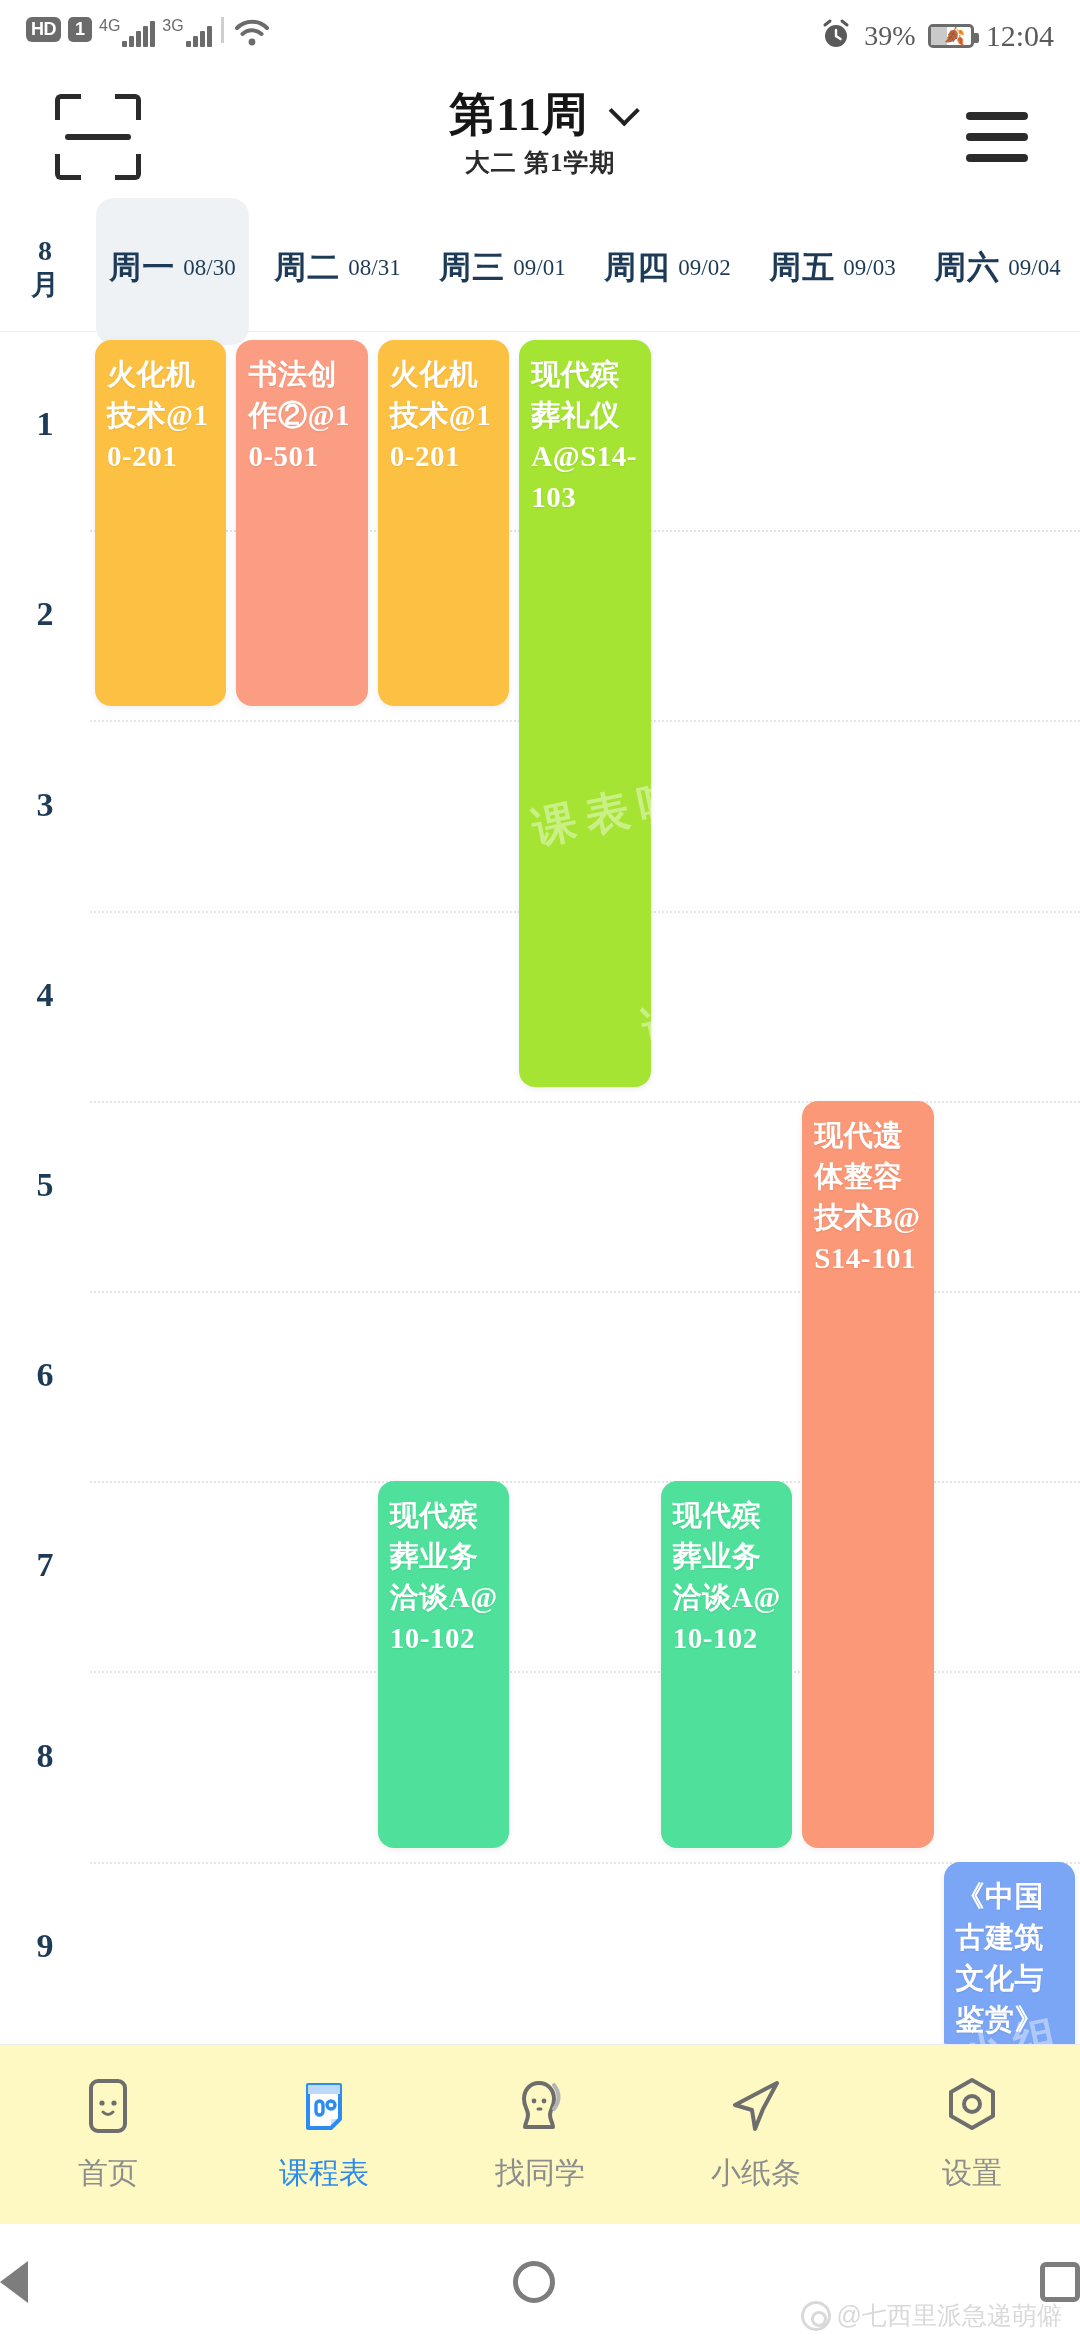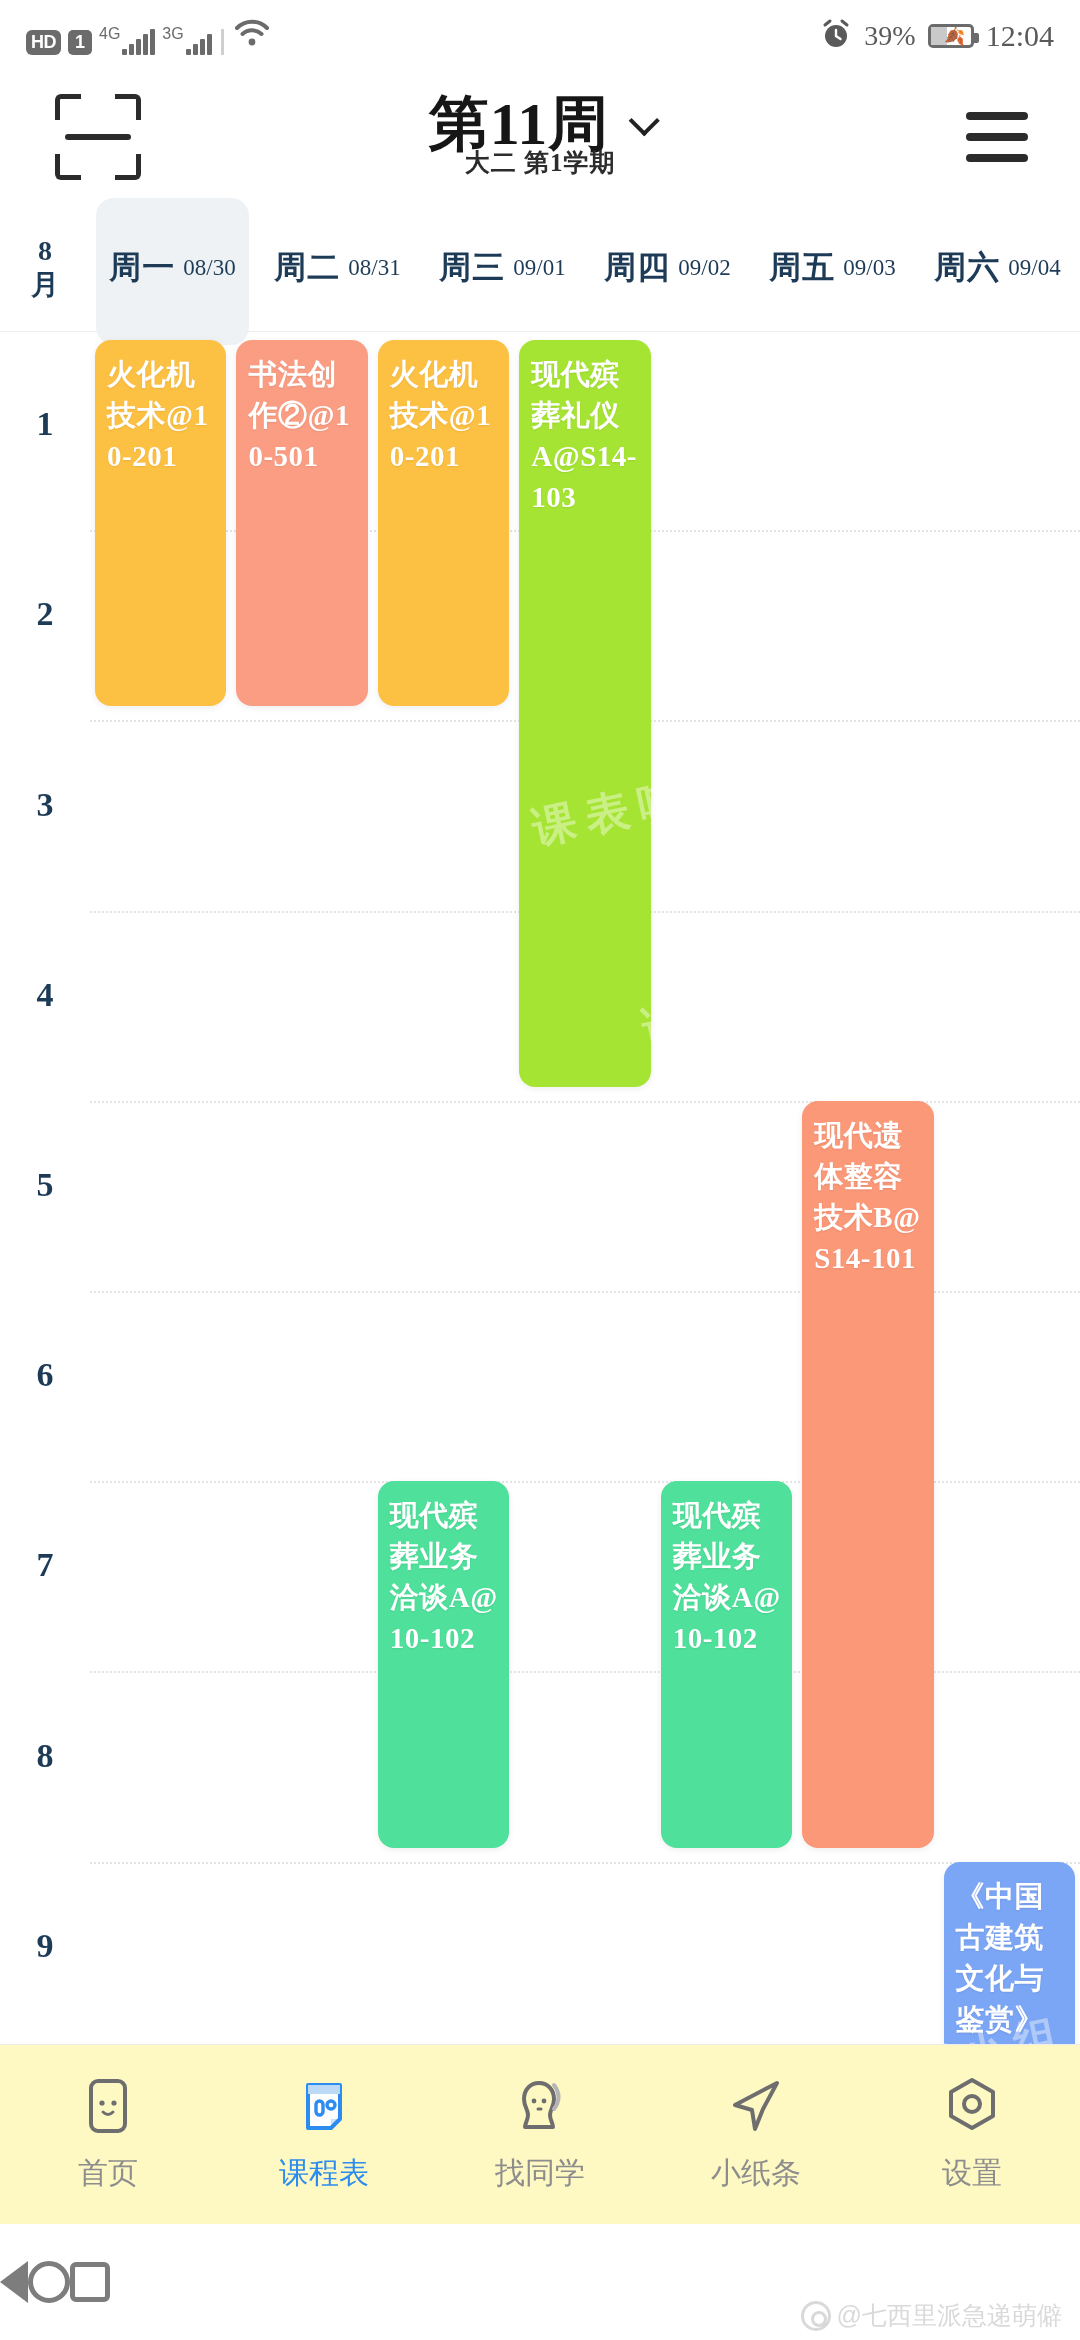--- a/index.html
+++ b/index.html
@@ -11,21 +11,21 @@
   }
 
   
   .statusbar {
     position: absolute; top: 0; left: 0;
     width: 1080px; height: 72px;
     display: flex; align-items: center;
     padding: 0 26px;
     color: #5a5a5a;
   }
-  .sb-left { display: flex; align-items: flex-end; gap: 7px; }
+  .sb-left { display: flex; align-items: flex-start; gap: 7px; }
   .sb-right { margin-left: auto; display: flex; align-items: center; gap: 12px; }
   .hd-badge {
     background: #6b6b6b; color: #fff;
     font-size: 18px; font-weight: bold;
     border-radius: 6px; padding: 2px 5px;
     font-family: "Liberation Sans", sans-serif;
     letter-spacing: -.5px;
   }
   .sim-badge {
     background: #6b6b6b; color: #fff;
@@ -66,21 +66,21 @@
   .scan-icon span {
     position:absolute; width: 26px; height: 26px; border: 5px solid #2b2b2b;
   }
   .scan-icon span:nth-child(1){ left:0; top:0; border-right:none; border-bottom:none; border-radius: 6px 0 0 0;}
   .scan-icon span:nth-child(2){ right:0; top:0; border-left:none; border-bottom:none; border-radius: 0 6px 0 0;}
   .scan-icon span:nth-child(3){ left:0; bottom:0; border-right:none; border-top:none; border-radius: 0 0 0 6px;}
   .scan-icon span:nth-child(4){ right:0; bottom:0; border-left:none; border-top:none; border-radius: 0 0 6px 0;}
   .scan-icon .bar { position:absolute; left:10px; top:40px; width:66px; height:6px; background:#2b2b2b; border:none; border-radius:3px;}
   .title-wrap { position:absolute; left:0; top:12px; width:1080px; text-align:center; }
   .title {
-    font-size: 60px; font-weight: bold; color: #161616;
+    font-size: 46px; font-weight: bold; color: #161616;
     letter-spacing: 1px; display: inline-block; vertical-align: middle;
   }
   .chev {
     display:inline-block; vertical-align: middle; margin-left: 16px;
     width: 22px; height: 22px; border-right: 4px solid #222; border-bottom: 4px solid #222;
     transform: rotate(45deg) translateY(-6px);
   }
   .subtitle {
     position:absolute; left:0; top:74px; width:1080px; text-align:center;
     font-size: 25px; font-weight: bold; color: #2c2c2c; letter-spacing: 1px;
@@ -166,21 +166,21 @@
     flex:1 1 0; display:flex; flex-direction:column;
     align-items:center; justify-content:center; gap: 16px;
   }
   .nav-label { font-size: 30px; color:#8d8d8d; font-family:"Liberation Sans", sans-serif;}
   .nav-item.active .nav-label { color:#2d8cf0; }
   .nav-ico { width: 62px; height: 62px; position:relative; }
 
   
   .sysnav {
     position:absolute; left:0; top: 2224px; width:1080px; height: 116px;
-    display:flex; align-items:center; justify-content:flex-start;
+    display:flex; align-items:center; justify-content:space-between;
     background:#fff;
   }
   .sys-tri {
     width:0; height:0; border-top: 21px solid transparent;
     border-bottom: 21px solid transparent; border-right: 28px solid #7d7d7d;
   }
   .sys-cir { width: 42px; height: 42px; border: 5px solid #7d7d7d; border-radius:50%; }
   .sys-sq  { width: 40px; height: 40px; border: 5px solid #7d7d7d; border-radius: 6px; }
   .bottom-wm {
     position:absolute; right: 18px; bottom: 8px;

